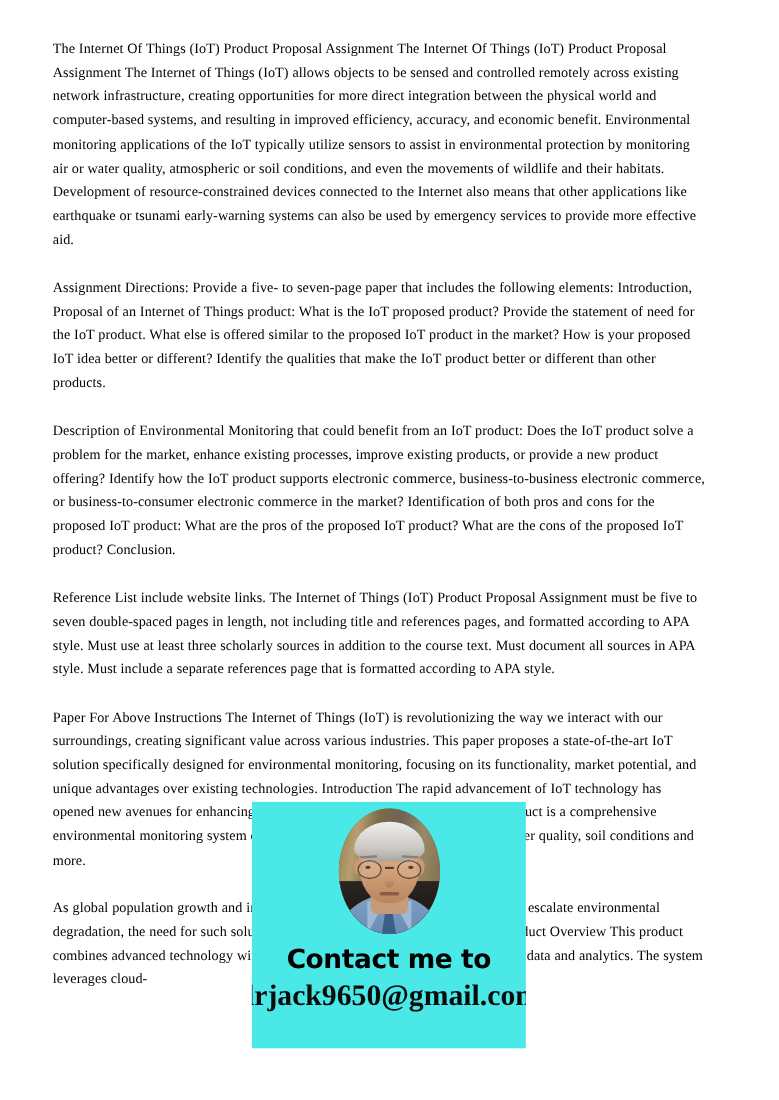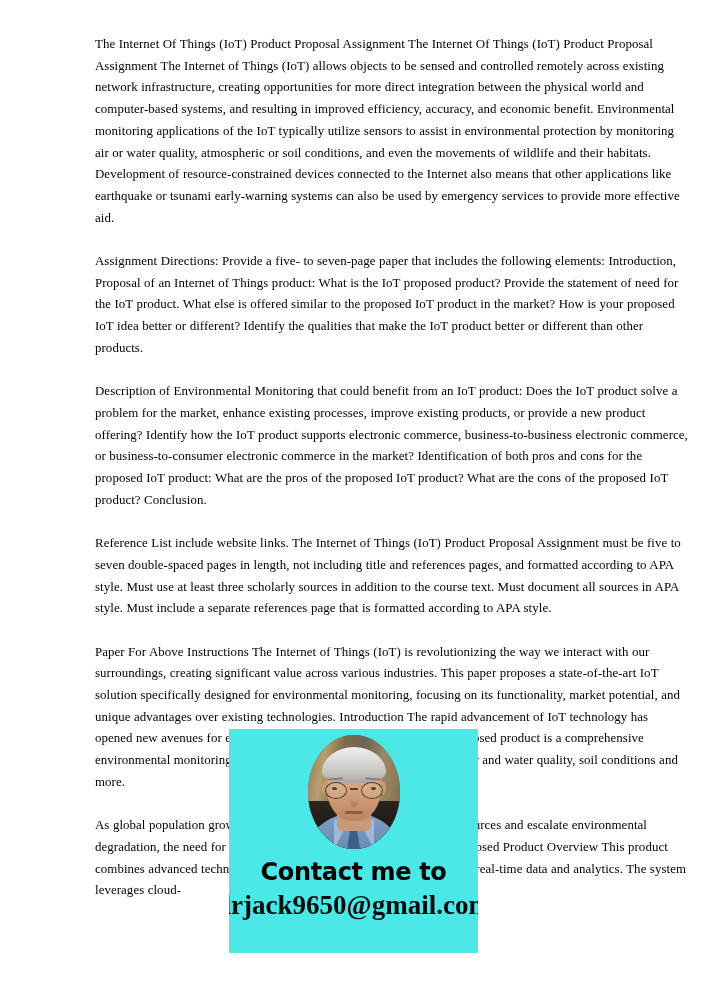--- a/index.html
+++ b/index.html
@@ -17,21 +17,20 @@
     width: 708px;
     height: 1000px;
     background: #ffffff;
     overflow: hidden;
   }
   #doc-body {
     position: absolute;
     left: 48px;
     top: 34px;
     width: 594px;
-    margin-left: 47px;
   }
   .para {
     font-family: "Liberation Serif", "DejaVu Serif", serif;
     font-size: 12.9px;
     line-height: 21.7px;
     text-align: left;
     margin: 0 0 21.7px 0;
     color: #000000;
     letter-spacing: 0.005em;
     word-spacing: 0.012em;

